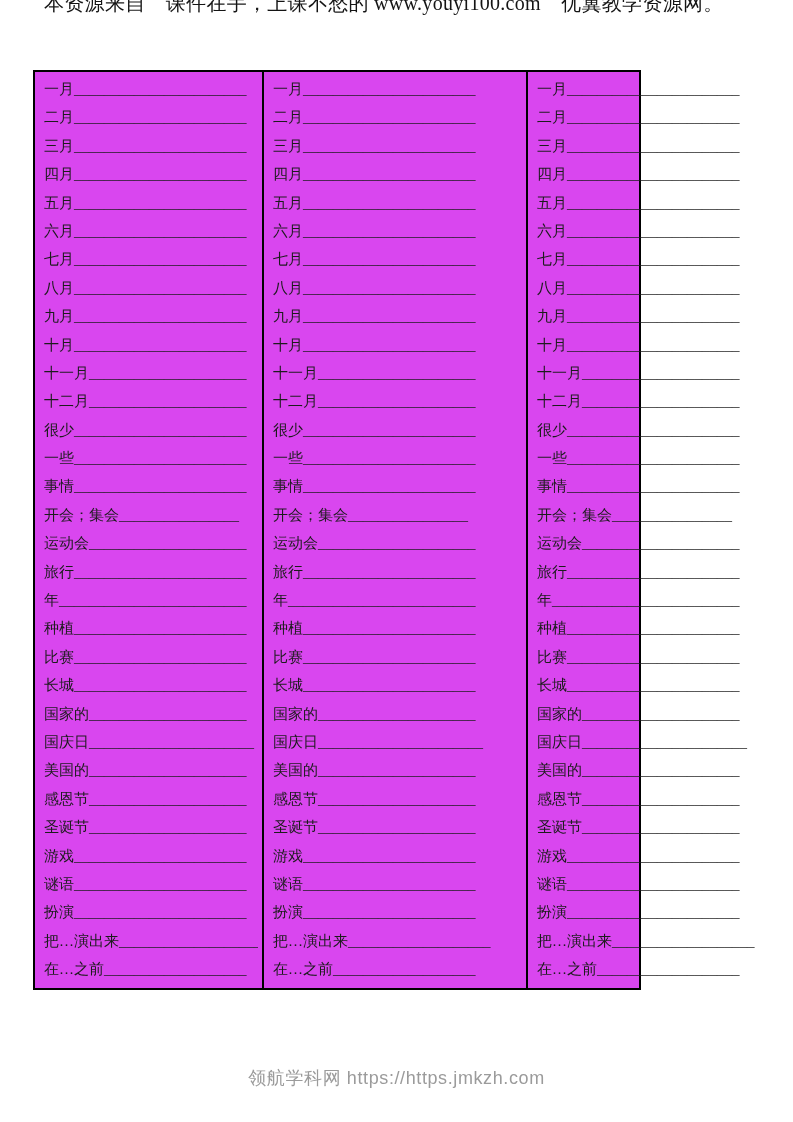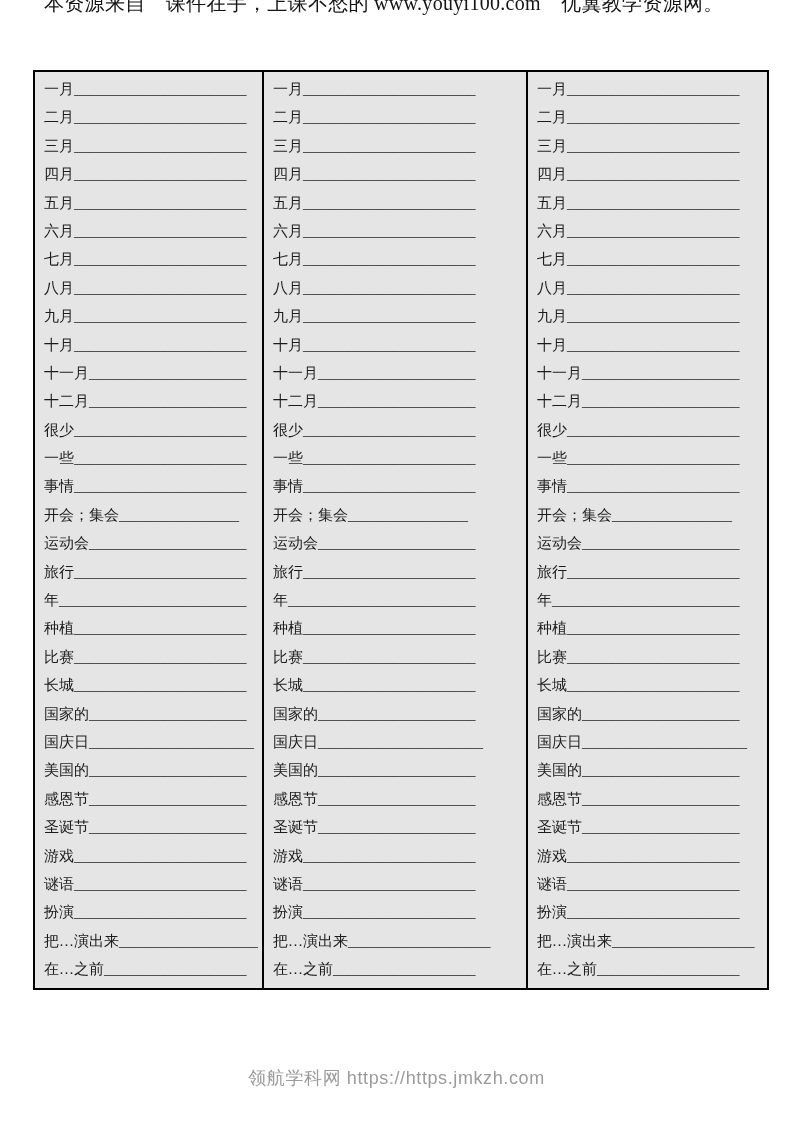--- a/index.html
+++ b/index.html
@@ -21,25 +21,25 @@
     color: #141414;
     white-space: nowrap;
     letter-spacing: 0.3px;
   }
 
   
   .worksheet {
     position: absolute;
     left: 33px;
     top: 70px;
-    width: 736px;
+    width: 608px;
     height: 920px;
     border: 2px solid #000;
     display: flex;
-    background: #e5e5e5;
+    background: #d946ef;
   }
   .vocab-col {
     padding: 3px 4px 0 9px;
     overflow: hidden;
   }
   .vocab-col.c1 { flex: 0 0 227px; }
   .vocab-col.c2 { flex: 0 0 264px; border-left: 2px solid #000; }
   .vocab-col.c3 { flex: 0 0 241px; border-left: 2px solid #000; }
 
   .row {

